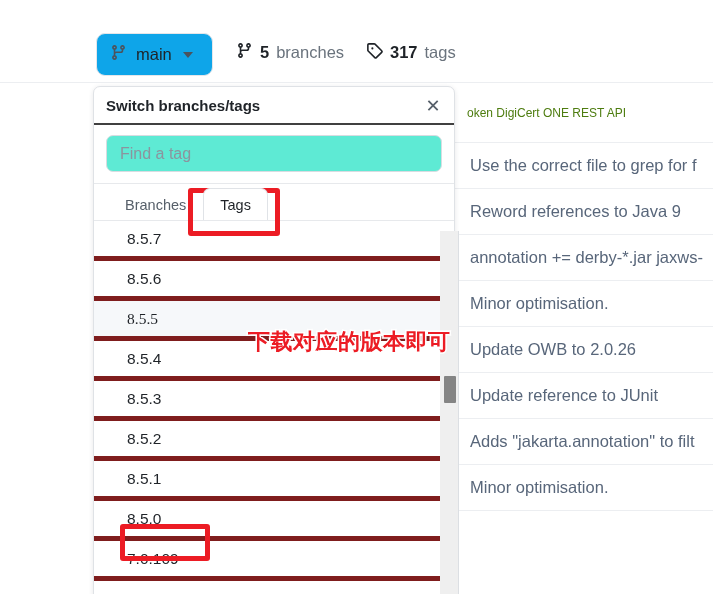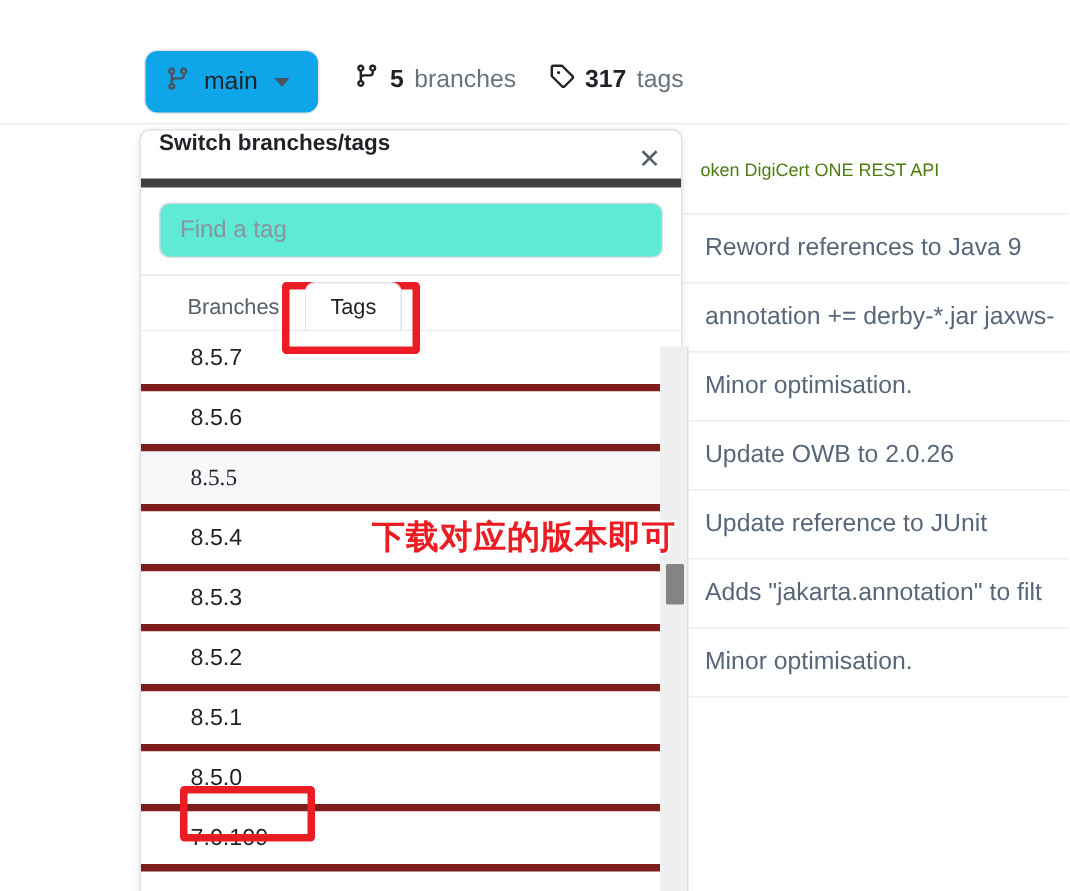--- a/index.html
+++ b/index.html
@@ -111,23 +111,23 @@
     width: 362px; height: 520px;
     background: #ffffff;
     border: 1px solid #dfe2e6;
     border-radius: 7px;
     box-shadow: 0 1px 5px rgba(27,31,36,0.10);
     overflow: hidden;
   }
   .panel-header {
     position: relative;
     height: 38px;
-    border-bottom: 6px solid #404040;
-    display: flex;
-    align-items: flex-start;
+    border-bottom: 2px solid #404040;
+    display: flex;
+    align-items: center;
     padding: 0 12px;
   }
   .panel-title {
     font-size: 15px;
     font-weight: 700;
     color: #1f2328;
   }
   .close-btn {
     position: absolute;
     right: 9px; top: 7px;
@@ -245,31 +245,31 @@
     left: 248px; top: 327px;
     font-size: 22px;
     font-weight: 700;
     color: #ec1c24;
     white-space: nowrap;
     pointer-events: none;
     font-family: "DejaVu Sans", "Liberation Sans", sans-serif;
     -webkit-text-stroke: 3px #ffffff;
     paint-order: stroke fill;
     letter-spacing: 0.5px;
-    margin-top: 16px;
   }
 </style>
 </head>
 <body>
 
 <div id="root">
 
   <div class="commit-pane">
     <div class="commit-head">oken DigiCert ONE REST API</div>
     <div id="commit-rows">
+        <div class="commit-row">Use the correct file to grep for f</div>
         <div class="commit-row">Reword references to Java 9</div>
         <div class="commit-row">annotation += derby-*.jar jaxws-</div>
         <div class="commit-row">Minor optimisation.</div>
         <div class="commit-row">Update OWB to 2.0.26</div>
         <div class="commit-row">Update reference to JUnit</div>
         <div class="commit-row">Adds "jakarta.annotation" to filt</div>
         <div class="commit-row">Minor optimisation.</div>
       </div>
   </div>
 

